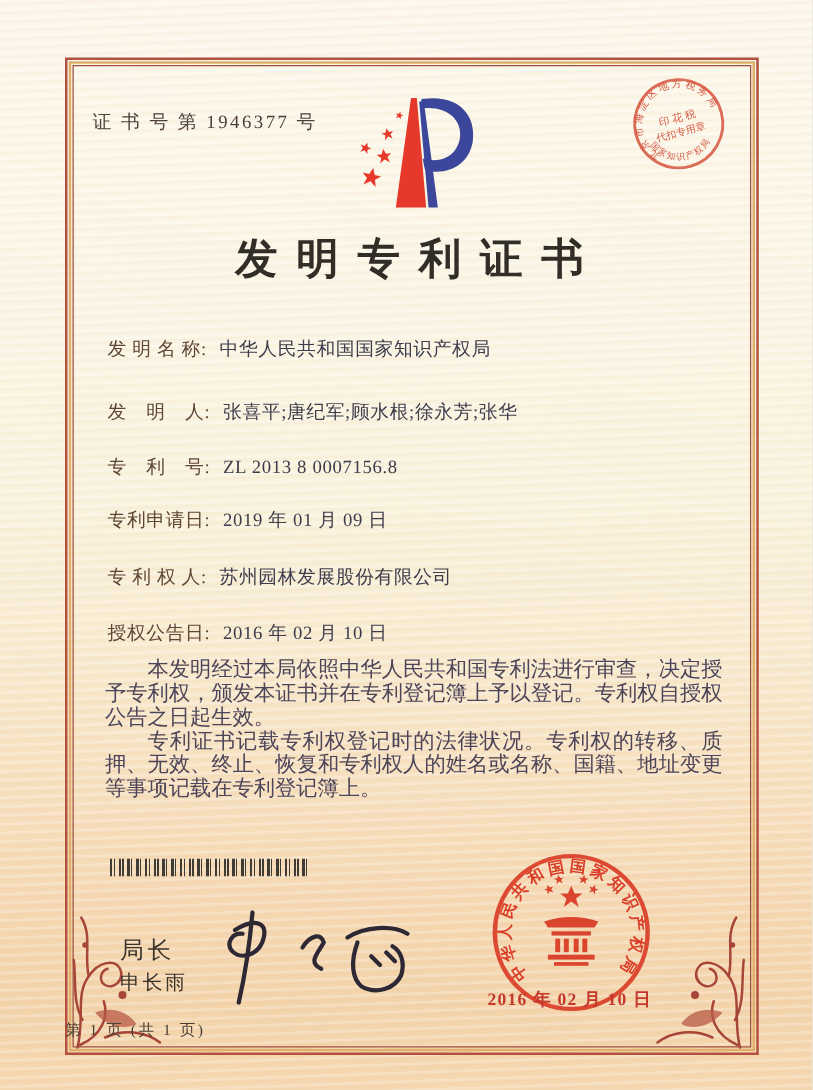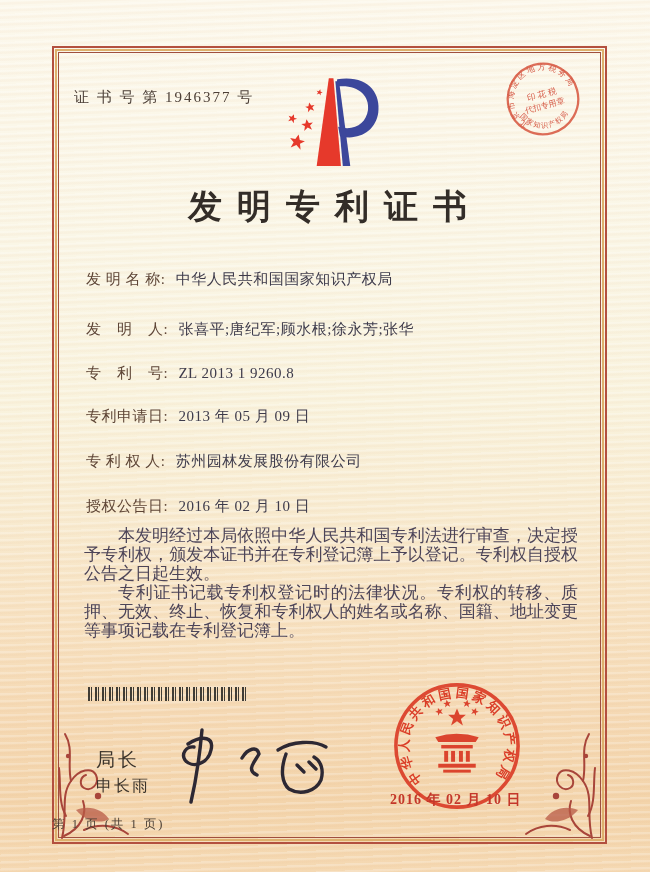--- a/index.html
+++ b/index.html
@@ -98,25 +98,25 @@
   <div class="abs field f0">
     <span class="lab">发 明 名 称:</span>
     <span class="val">中华人民共和国国家知识产权局</span>
   </div>
   <div class="abs field f1">
     <span class="lab">发　明　人:</span>
     <span class="val">张喜平;唐纪军;顾水根;徐永芳;张华</span>
   </div>
   <div class="abs field f2">
     <span class="lab">专　利　号:</span>
-    <span class="val">ZL 2013 1 9260.8</span>
+    <span class="val">ZL 2013 8 0007156.8</span>
   </div>
   <div class="abs field f3">
     <span class="lab">专利申请日:</span>
-    <span class="val">2013 年 05 月 09 日</span>
+    <span class="val">2019 年 01 月 09 日</span>
   </div>
   <div class="abs field f4">
     <span class="lab">专 利 权 人:</span>
     <span class="val">苏州园林发展股份有限公司</span>
   </div>
   <div class="abs field f5">
     <span class="lab">授权公告日:</span>
     <span class="val">2016 年 02 月 10 日</span>
   </div>
 

